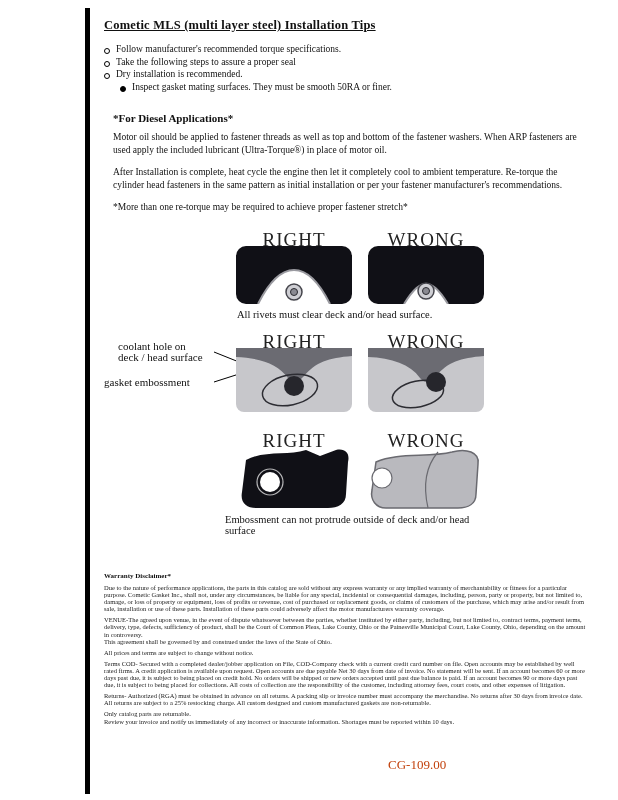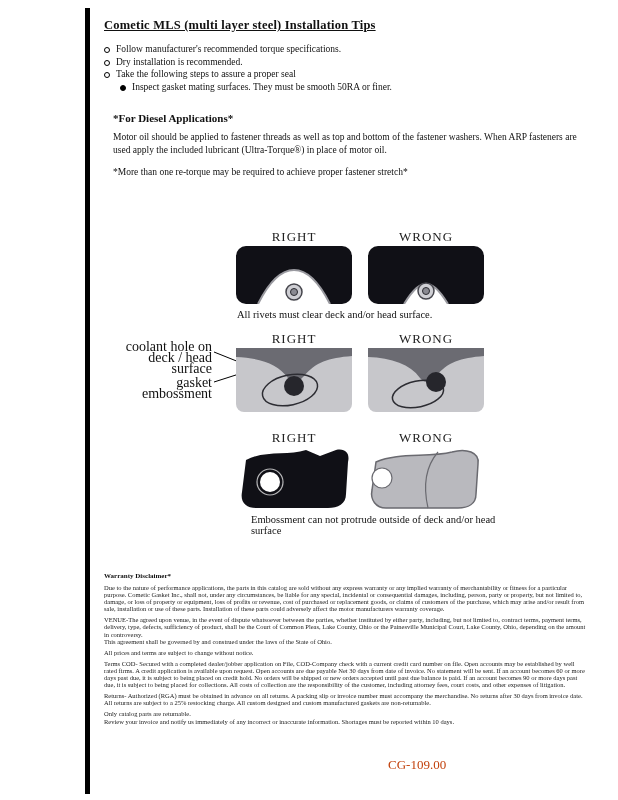--- a/index.html
+++ b/index.html
@@ -6,32 +6,32 @@
   .page {
     position:relative; width:618px; height:800px; background:#ffffff;
     font-family:Liberation Serif, serif; color:#111; overflow:hidden;border-radius:19px;
   }
   .leftbar { position:absolute; left:85px; top:8px; width:5px; height:786px; background:#000; }
   .title {
     position:absolute; left:104px; top:18px; font-size:12.5px; font-weight:bold;
     text-decoration:underline; letter-spacing:0.2px;
   }
   .tips { position:absolute; left:104px; top:43px; width:486px; font-size:9.5px; line-height:12.5px; }
-  .tip-row { display:flex; align-items:flex-start; }
+  .tip-row { display:flex; align-items:center; }
   .tip-row.sub { margin-left:16px; }
   .bullet-o { flex:0 0 auto; width:4px; height:4px; border:1px solid #000; border-radius:50%; margin:4px 6px 0 0; }
   .bullet-f { flex:0 0 auto; width:4px; height:4px; background:#000; border:1px solid #000; border-radius:50%; margin:4px 6px 0 0; }
   .diesel { position:absolute; left:113px; top:112px; width:472px; font-size:9.5px; line-height:13px; }
   .diesel h3 { margin:0 0 6px 0; font-size:11px; font-weight:bold; }
   .diesel p { margin:0 0 9px 0; }
   .diesel .note { margin-top:6px; }
-  .dg-label { position:absolute; width:116px; text-align:center; font-size:13px; letter-spacing:1px; color:#222; }
+  .dg-label { position:absolute; width:116px; text-align:center; font-size:19px; letter-spacing:1px; color:#222; }
   .dg-img { position:absolute; width:116px; }
   .dg-caption { position:absolute; font-size:10.5px; color:#111; }
-  .callout { position:absolute; font-size:14px; line-height:11px; text-align:right; color:#111; }
+  .callout { position:absolute; font-size:11px; line-height:11px; color:#111; }
   .callout-lines { position:absolute; }
   .warranty { position:absolute; left:104px; top:572px; width:482px; }
   .warranty h4 { margin:0 0 4px 0; font-size:7px; font-weight:bold; }
   .warranty p { margin:0 0 4px 0; font-size:6.5px; line-height:7.1px; color:#222; }
   .docnum { position:absolute; left:388px; top:757px; font-size:13px; color:#c2410c; }
 </style>
 </head>
 <body>
 
 <div class="page">
@@ -40,35 +40,36 @@
 
   <div class="title">Cometic MLS (multi layer steel) Installation Tips</div>
 
   <div class="tips">
     <div class="tip-row">
       <span class="bullet-o"></span>
       <span>Follow manufacturer's recommended torque specifications.</span>
     </div>
     <div class="tip-row">
       <span class="bullet-o"></span>
-      <span>Dry installation is recommended.</span>
+      <span>Take the following steps to assure a proper seal</span>
     </div>
     <div class="tip-row">
       <span class="bullet-o"></span>
-      <span>Take the following steps to assure a proper seal</span>
+      <span>Dry installation is recommended.</span>
     </div>
     <div class="tip-row sub">
       <span class="bullet-f"></span>
       <span>Inspect gasket mating surfaces.  They must be smooth 50RA or finer.</span>
     </div>
   </div>
 
   <div class="diesel">
     <h3>*For Diesel Applications*</h3>
     <p>Motor oil should be applied to fastener threads as well as top and bottom of the fastener washers. When ARP fasteners are used apply the included lubricant (Ultra-Torque®) in place of motor oil.</p>
+    <p>After Installation is complete, heat cycle the engine then let it completely cool to ambient temperature. Re-torque the cylinder head fasteners in the same pattern as initial installation or per your fastener manufacturer's recommendations.</p>
     <div class="note">*More than one re-torque may be required to achieve proper fastener stretch*</div>
   </div>
 
   <div class="dg-label" style="left:236px; top:229px;">RIGHT</div>
   <div class="dg-label" style="left:368px; top:229px;">WRONG</div>
 
   <svg class="dg-img" style="left:236px; top:246px;" width="116" height="58" viewBox="0 0 116 58">
     <rect x="0" y="0" width="116" height="58" rx="10" fill="#101016"></rect>
     <path d="M22,58 C36,30 48,24 58,24 C68,24 80,30 94,58 Z" fill="#ffffff"></path>
     <path d="M22,58 C36,30 48,24 58,24 C68,24 80,30 94,58" fill="none" stroke="#9a9aa0" stroke-width="2"></path>
@@ -123,21 +124,21 @@
     <circle cx="34" cy="36" r="10" fill="#ffffff"></circle>
     <circle cx="34" cy="36" r="13" fill="none" stroke="#ffffff" stroke-width="1.2" opacity="0.7"></circle>
   </svg>
 
   <svg class="dg-img" style="left:368px; top:446px;" width="116" height="64" viewBox="0 0 116 64">
     <path d="M8,16 C30,6 60,12 84,6 C98,2 112,6 110,18 L108,48 C108,58 100,62 90,62 L18,62 C8,62 2,54 4,44 Z" fill="#b9b9be" stroke="#6a6a70" stroke-width="1.5"></path>
     <path d="M60,62 C55,40 58,20 70,6" fill="none" stroke="#6a6a70" stroke-width="1.2"></path>
     <circle cx="14" cy="32" r="10" fill="#ffffff" stroke="#6a6a70" stroke-width="1.2"></circle>
   </svg>
 
-  <div class="dg-caption" style="left:251px; top:514px; width:250px;">Embossment can not protrude outside of deck and/or head surface</div>
+  <div class="dg-caption" style="left:225px; top:514px; width:250px;">Embossment can not protrude outside of deck and/or head surface</div>
 
   <div class="warranty">
     <h4>Warranty Disclaimer*</h4>
     <p>Due to the nature of performance applications, the parts in this catalog are sold without any express warranty or any implied warranty of merchantability or fitness for a particular purpose.  Cometic Gasket Inc., shall not, under any circumstances, be liable for any special, incidental or consequential damages, including, person, party or property, but not limited to, damage, or loss of property or equipment, loss of profits or revenue, cost of purchased or replacement goods, or claims of customers of the purchase, which may arise and/or result from sale, installation or use of these parts.  Installation of these parts could adversely affect the motor manufacturers warranty coverage.</p>
     <p style="margin-bottom:0;">VENUE-The agreed upon venue, in the event of dispute whatsoever between the parties, whether instituted by either party, including, but not limited to, contract terms, payment terms, delivery, type, defects, sufficiency of product, shall be the Court of Common Pleas, Lake County, Ohio or the Painesville Municipal Court, Lake County, Ohio, depending on the amount in controversy.</p>
     <p>This agreement shall be governed by and construed under the laws of the State of Ohio.</p>
     <p>All prices and terms are subject to change without notice.</p>
     <p>Terms COD- Secured with a completed dealer/jobber application on File, COD-Company check with a current credit card number on file.  Open accounts may be established by well rated firms.  A credit application is available upon request.  Open accounts are due payable Net 30 days from date of invoice.  No statement will be sent.  If an account becomes 60 or more days past due, it is subject to being placed on credit hold.  No orders will be shipped or new orders accepted until past due balance is paid.  If an account becomes 90 or more days past due, it is subject to being placed for collections.  All costs of collection are the responsibility of the customer, including attorney fees, court costs, and other expenses of litigation.</p>
     <p>Returns- Authorized (RGA) must be obtained in advance on all returns.  A packing slip or invoice number must accompany the merchandise.  No returns after 30 days from invoice date.  All returns are subject to a 25% restocking charge.  All custom designed and custom manufactured gaskets are non-returnable.</p>
     <p style="margin-bottom:0;">Only catalog parts are returnable.</p>

